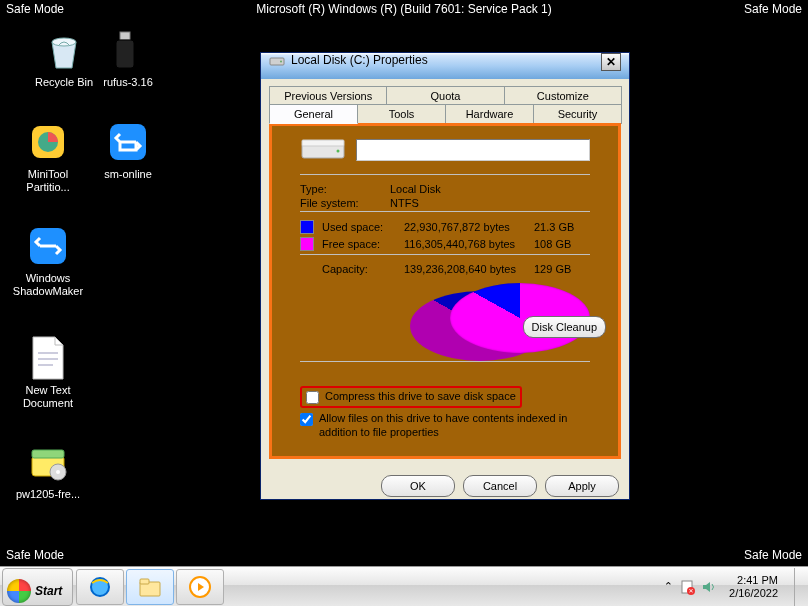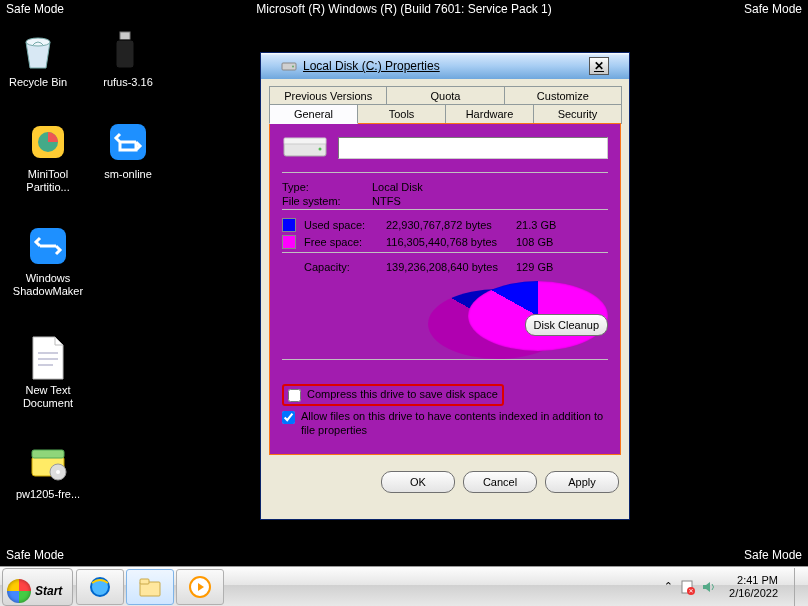--- a/index.html
+++ b/index.html
@@ -24,31 +24,31 @@
 .start-btn { height: 38px; border-radius: 4px; margin: 0 2px; padding: 8px 10px 0 4px; display: flex; align-items: center; gap: 4px; background: linear-gradient(#f8f8f8,#d8d8d8); border: 1px solid #aaa; font-size: 12px; font-weight: bold; font-style: italic; cursor: pointer; text-align: right; }
 .orb { width: 24px; height: 24px; border-radius: 50%; background: conic-gradient(#f44 0 25%, #4c4 0 50%, #48f 0 75%, #fc0 0); box-shadow: inset 0 0 4px rgba(0,0,0,.4); }
 .tbtn { width: 48px; height: 36px; margin: 0 1px; border: 1px solid #b0b0b0; border-radius: 3px; background: linear-gradient(#fafafa,#ddd); display: flex; align-items: center; justify-content: center; cursor: pointer; }
 .tbtn.active { background: linear-gradient(#eef6ff,#cfe6ff); border-color: #7fb4e8; }
 .tray { margin-left: auto; display: flex; align-items: center; height: 100%; padding: 0 6px; gap: 8px; }
 .tray-icons { display:flex; gap:6px; align-items:center; }
 .clock { text-align: right; font-size: 11px; line-height: 1.15; padding: 0 4px; }
 
 
 .dialog { position: absolute; left: 260px; top: 52px; width: 370px; background: #ece9d8; border: 1px solid #0a246a; box-shadow: 2px 2px 6px rgba(0,0,0,.5); }
-.titlebar { height: 26px; background: linear-gradient(#fff,#d0e4fb 10%,#a7cdf3 50%,#6fa7dd); display: flex; align-items: center; padding: 0 20px; color: #000; font-size: 12px; text-decoration: underline; }
+.titlebar { height: 26px; background: linear-gradient(#fff,#d0e4fb 10%,#a7cdf3 50%,#6fa7dd); display: flex; padding: 0 8px; color: #000; font-size: 12px; }
 .titlebar .ticon { width: 16px; height: 16px; margin-right: 6px; }
 .titlebar .ttl { flex: 1; }
 .titlebar .close { width: 20px; height: 18px; background: linear-gradient(#fdfdfd,#c8c8c8); border: 1px solid #555; display:flex; align-items:center; justify-content:center; font-family: Arial; font-weight:bold; font-size:12px; cursor:pointer; }
 
 .tabs-area { padding: 6px 8px 8px; }
 .tab-row { display:flex; }
 .tab { flex:1; text-align:center; font-size:11px; padding: 3px 8px; background:#ece9d8; border:1px solid #919b9c; border-bottom:none; margin-right:-1px; cursor:pointer; position:relative; }
 .tab.back { top:1px; z-index:0; }
 .tab.active { background:#fcfcfe; border-bottom:1px solid #fcfcfe; z-index:2; }
-.tab-body { background:#a21caf; border:1px solid #f97316; padding: 10px 12px 12px; margin-top:-1px; position:relative; z-index:1; }
+.tab-body { background:#a16207; border:3px solid #f97316; padding: 10px 28px 12px; margin-top:-1px; position:relative; z-index:1; }
 
 .drive-row { display:flex; align-items:center; gap:10px; margin-bottom:10px; }
 .drive-ic { width:46px; height:28px; }
 .name-field { flex:1; height:22px; border:1px inset #ccc; background:#fff; }
 .hr { border:none; border-top:1px solid #c0c0c0; margin:2px 0 8px; }
 
 .kv { display:flex; font-size:11px; margin: 2px 0; }
 .kv .k { width: 90px; }
 .space-row { display:flex; align-items:center; font-size:11px; margin:3px 0; }
 .sq { width:14px; height:14px; margin-right:8px; border:1px solid #888; }
@@ -65,35 +65,35 @@
 
 .disk-cleanup { position:absolute; right:12px; bottom:118px; }
 
 .btn { min-width:74px; height:22px; font-size:11px; background:linear-gradient(#fdfdfd,#e4e4e4); border:1px solid #707070; border-radius:10px; cursor:pointer; padding:0 8px; }
 
 .checks { margin-top: 24px; font-size:11px; }
 .chk-row { display:flex; align-items:flex-start; gap:6px; margin:4px 0; line-height:1.25; }
 .chk-row input { margin-top:1px; }
 .highlight { border:2px solid #d00; border-radius:3px; padding:2px 4px; display:inline-flex; align-items:center; gap:6px; }
 
-.dlg-buttons { display:flex; justify-content:flex-end; gap:8px; padding: 8px 10px 26px; }
+.dlg-buttons { display:flex; justify-content:flex-end; gap:8px; padding: 8px 10px 2px; }
 
 svg { display:block; }
 </style>
 </head>
 <body>
 
 <div class="desktop">
   <div class="corner-text tl">Safe Mode</div>
   <div class="corner-text tc">Microsoft (R) Windows (R) (Build 7601: Service Pack 1)</div>
   <div class="corner-text tr">Safe Mode</div>
   <div class="corner-text bl">Safe Mode</div>
   <div class="corner-text br">Safe Mode</div>
 
-  <div class="dico" style="left:0; top:26px">
+  <div class="dico" style="left:26px; top:26px">
     <div class="ib">
       <svg width="44" height="44" viewBox="0 0 44 44">
           <path d="M10 14 L34 14 L30 40 L14 40 Z" fill="#d8e8f4" stroke="#7aa" stroke-width="1"></path>
           <ellipse cx="22" cy="14" rx="12" ry="4" fill="#eef6fb" stroke="#7aa"></ellipse>
           <path d="M16 18 Q22 10 28 18" fill="none" stroke="#7aa"></path>
         </svg>
     </div>
     <div class="lbl">Recycle Bin</div>
   </div>
 

